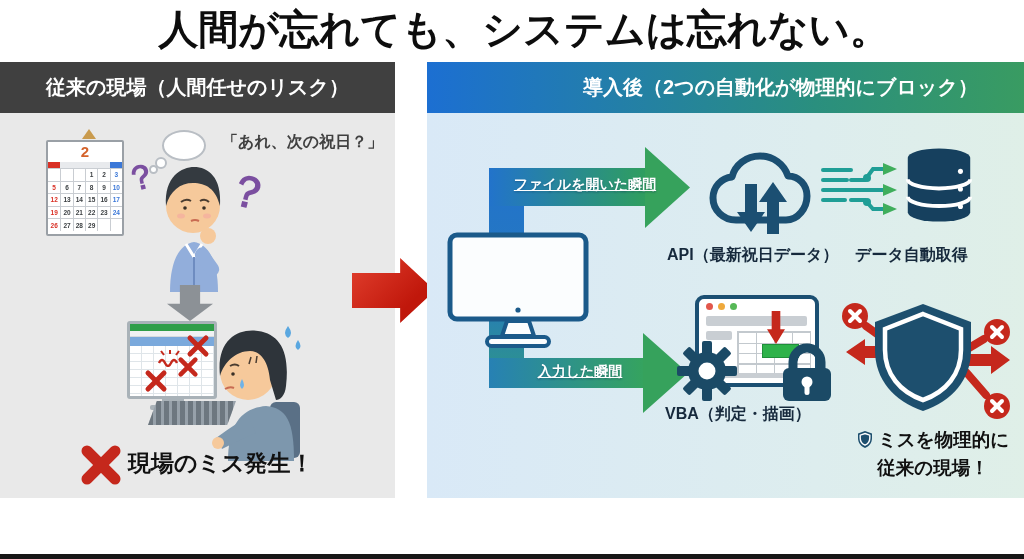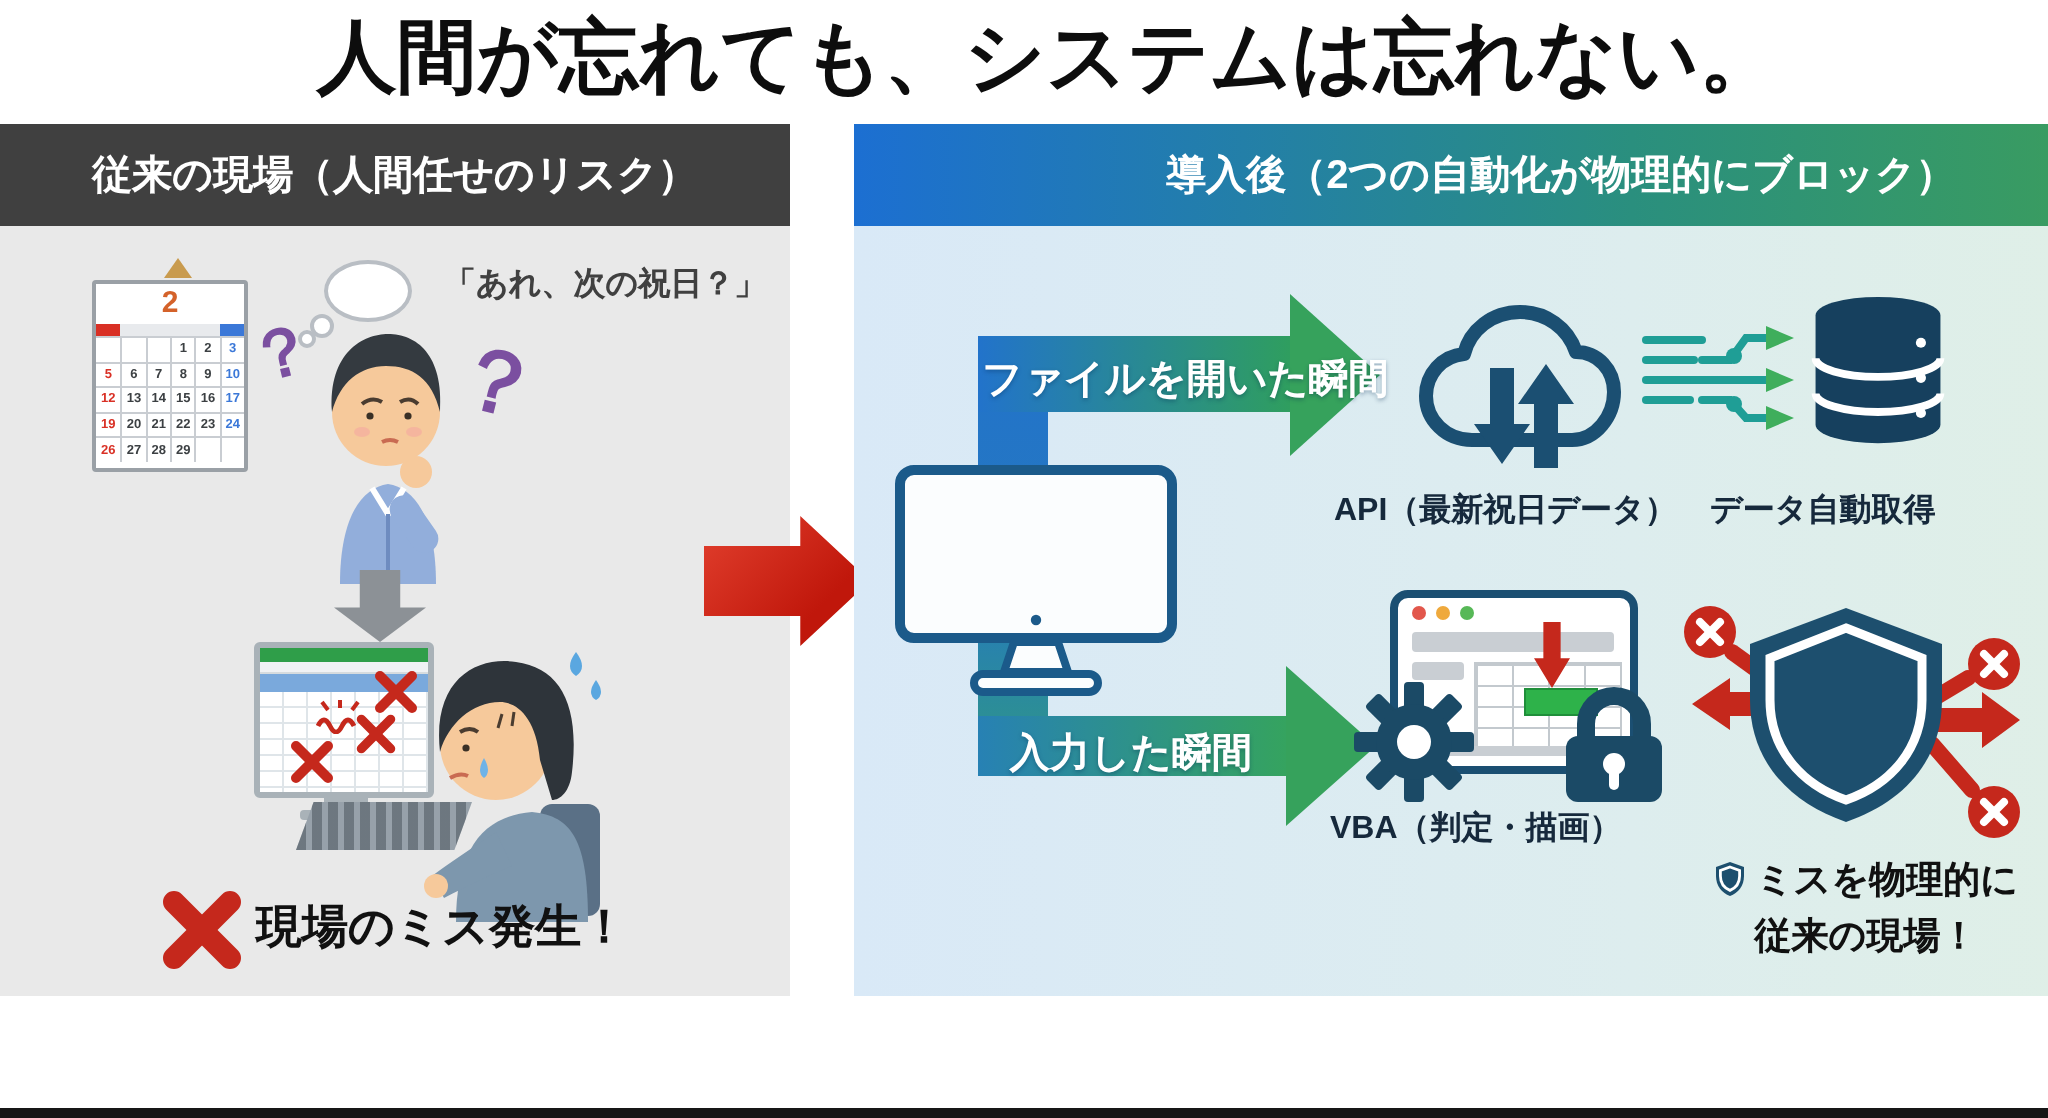--- a/index.html
+++ b/index.html
@@ -80,22 +80,22 @@
   .vbar{left:62px;top:55px;width:35px;height:220px;
         background:linear-gradient(180deg,#2273cb 0%,#2578c0 55%,#2f9884 100%);}
   .shaft-top{left:62px;top:55px;width:156px;height:38px;
              background:linear-gradient(90deg,#2273cb,#2f9e5f);}
   .head-top{left:218px;top:34px;width:45px;height:81px;background:#36a25c;
             clip-path:polygon(0 0,100% 50%,0 100%);}
   .shaft-bot{left:62px;top:245px;width:154px;height:30px;
              background:linear-gradient(90deg,#2781b4,#35a35f);}
   .head-bot{left:216px;top:220px;width:45px;height:80px;background:#36a25c;
             clip-path:polygon(0 0,100% 50%,0 100%);}
-  .trigger{color:#fff;font-weight:800;font-size:20px;text-align:left;white-space:nowrap;
-           text-shadow:0 1px 2px rgba(0,40,80,.35);}
+  .trigger{color:#fff;font-weight:800;font-size:14px;text-align:center;white-space:nowrap;
+           text-shadow:0 1px 2px rgba(0,40,80,.35);text-decoration:underline;}
   .trigger-open{left:64px;top:63px;width:188px;}
   .trigger-input{left:78px;top:250px;width:150px;}
 
   .monitor2{left:20px;top:119px;}
   .cloud-icon{left:282px;top:35px;}
   .label-dark{font-size:16px;font-weight:800;color:#16293c;text-align:left;white-space:nowrap;}
   .api-label{left:240px;top:132px;width:185px;}
   .circuit-icon{left:394px;top:45px;}
   .db-icon{left:477px;top:33px;}
   .db-label{left:428px;top:132px;width:170px;}

